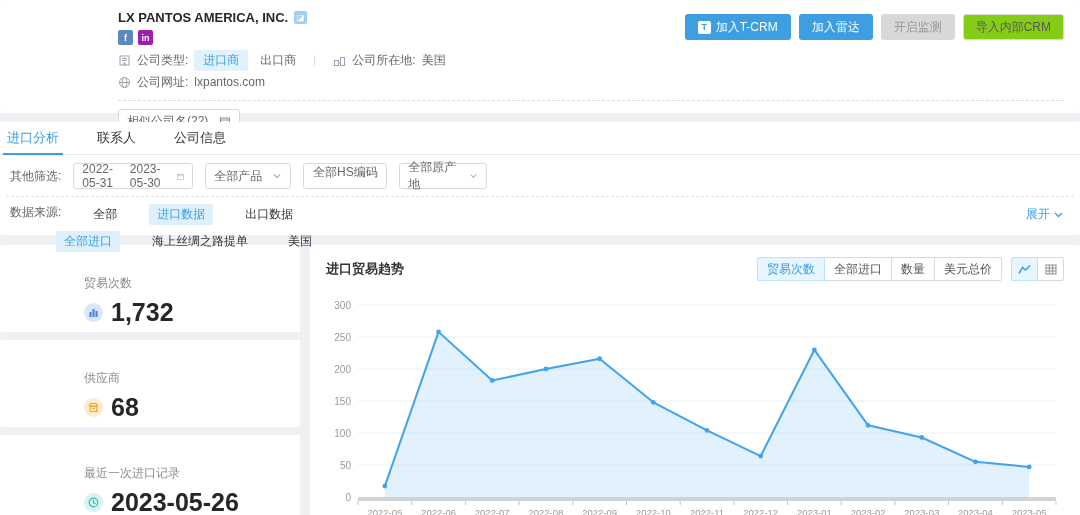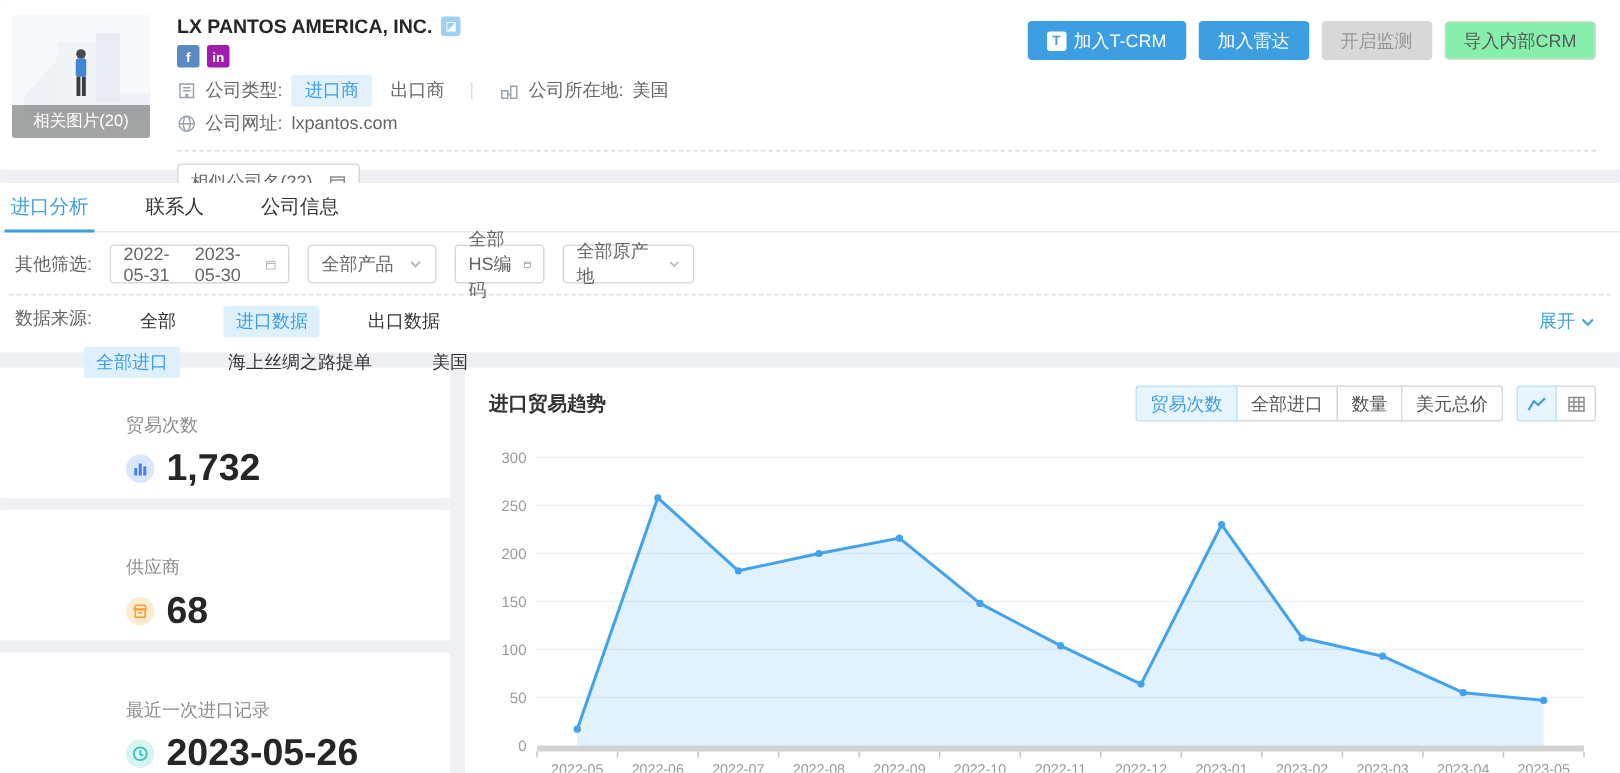--- a/index.html
+++ b/index.html
@@ -23,35 +23,35 @@
   .meta-row svg { flex:0 0 auto; }
   .tag-import { background:#e1f2fd; color:#3d9fe2; padding:2px 9px; border-radius:2px; }
   .plain-type { color:#666; margin-left:6px; }
   .v-div { border-left:1px solid #ddd; height:11px; margin:0 12px; }
   .dashed-hr { border-top:1px dashed #dcdcdc; margin:7px 0 8px; }
   .similar-select { display:flex; align-items:center; justify-content:space-between; width:122px; height:25px; border:1px solid #d9d9d9; border-radius:3px; padding:0 8px; color:#666; cursor:pointer; background:#fff; }
   .header-actions { position:absolute; top:14px; right:16px; display:flex; gap:8px; }
   .btn { height:26px; padding:0 12px; border-radius:3px; font-size:12px; display:inline-flex; align-items:center; gap:5px; cursor:pointer; border:1px solid transparent; }
   .btn-primary { background:#3d9fe2; color:#fff; }
   .btn-disabled { background:#d8d8d8; color:#959595; cursor:default; }
-  .btn-ghost { background:#86efac; color:#595959; border-color:#d9d9d9; }
+  .btn-ghost { background:#84cc16; color:#595959; border-color:#d9d9d9; }
   .tcrm-ic { width:13px; height:13px; background:#fff; border-radius:2px; color:#3d9fe2; font-size:9px; font-weight:700; display:flex; align-items:center; justify-content:center; }
 
   
   .tabs-section { position:relative; margin-top:9px; height:113px; }
   .tabs-bar { display:flex; gap:38px; padding:0 7px; height:33px; align-items:center; border-bottom:1px solid #ebebeb; }
   .tab { font-size:13px; color:#333; cursor:pointer; position:relative; height:33px; line-height:31px; }
   .tab.active { color:#3d9fe2; }
   .tab.active::after { content:""; position:absolute; left:-4px; right:-4px; bottom:0; height:2px; background:#3d9fe2; }
   .filter-row { display:flex; align-items:center; gap:12px; padding:8px 10px 7px; }
   .filter-label { color:#666; }
   .fbox { display:flex; align-items:center; justify-content:space-between; height:26px; border:1px solid #d9d9d9; border-radius:3px; padding:0 8px; color:#666; background:#fff; cursor:pointer; gap:8px; }
   .fbox.date { width:120px; }
   .fbox.sel { width:86px; }
-  .fbox.hs { width:60px; }
+  .fbox.hs { width:84px;flex-direction:column; }
   .fbox.origin { width:88px; }
   .section-dash { border-top:1px dashed #e0e0e0; margin:0 6px; }
   .source-row { display:flex; align-items:flex-start; gap:24px; padding:7px 10px 0; }
   .source-row.sub { padding-left:56px; padding-top:6px; }
   .src-opt { color:#333; cursor:pointer; padding:2px 8px; border-radius:2px; }
   .src-opt.selected { background:#dff0fd; color:#3d9fe2; }
   .expand-link { position:absolute; right:16px; bottom:12px; color:#3d9fe2; display:flex; align-items:center; gap:3px; cursor:pointer; }
 
   
   .content { display:flex; gap:10px; margin-top:10px; align-items:flex-start; }
@@ -81,32 +81,20 @@
   .icon-btn.active { background:#e6f5fe; border-color:#bfe3fa; z-index:1; }
   #trend-chart { width:738px; height:236px; display:block; }
   #trend-chart text { font-family:"Liberation Sans","DejaVu Sans",sans-serif; }
 </style>
 </head>
 <body>
 
 <div class="page">
 
   <header class="card company-card">
-    <div class="company-visual">
-      <svg width="92" height="82" viewBox="0 0 92 82">
-        <polygon points="8,55 30,30 48,52 92,52 92,70 8,70" fill="#eef1f6"></polygon>
-        <rect x="30" y="18" width="26" height="40" fill="#f1f3f7"></rect>
-        <rect x="56" y="12" width="16" height="46" fill="#e9edf3"></rect>
-        <circle cx="46" cy="26" r="3.2" fill="#4a4a52"></circle>
-        <rect x="42.5" y="29" width="7" height="12" rx="1.5" fill="#3f87d6"></rect>
-        <rect x="43" y="41" width="2.6" height="13" fill="#3c3c46"></rect>
-        <rect x="46.6" y="41" width="2.6" height="13" fill="#3c3c46"></rect>
-      </svg>
-      <div class="img-label">相关图片(20)</div>
-    </div>
 
     <div class="company-info">
       <div class="name-row">
         <span class="company-name">LX PANTOS AMERICA, INC.</span>
         <span class="badge-sq">◪</span>
       </div>
       <div class="social-row">
         <span class="social-sq social-fb">f</span>
         <span class="social-sq social-in">in</span>
       </div>

